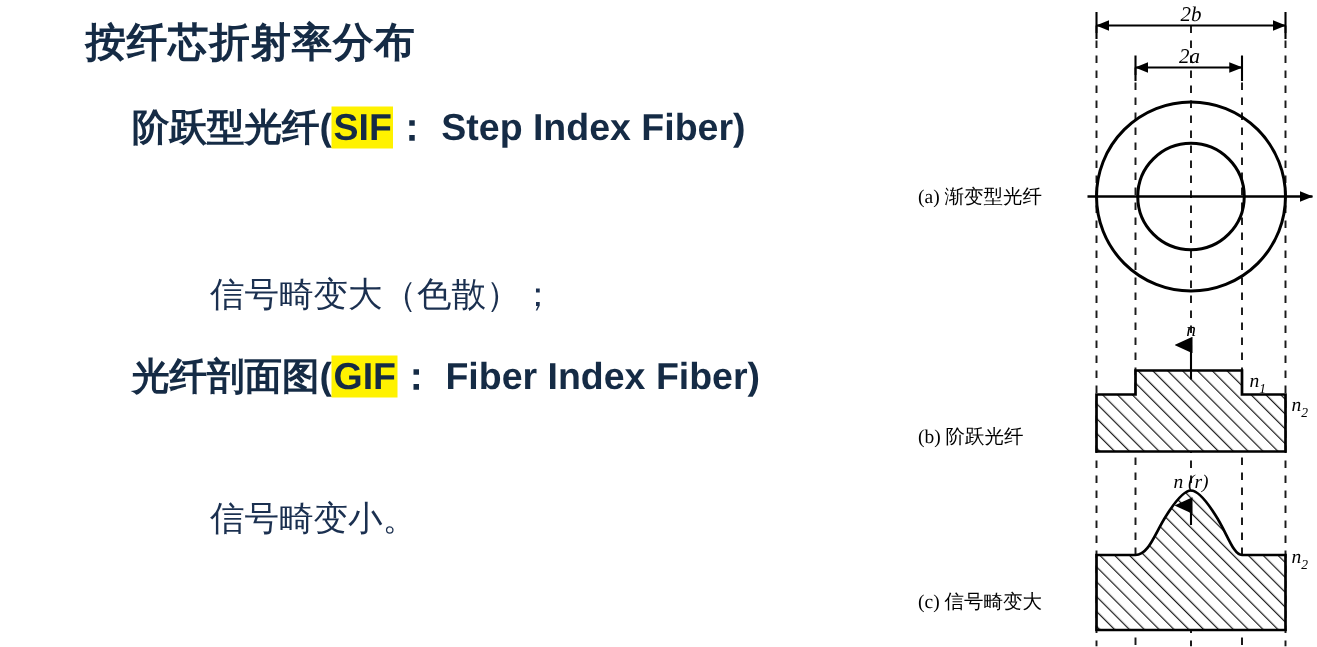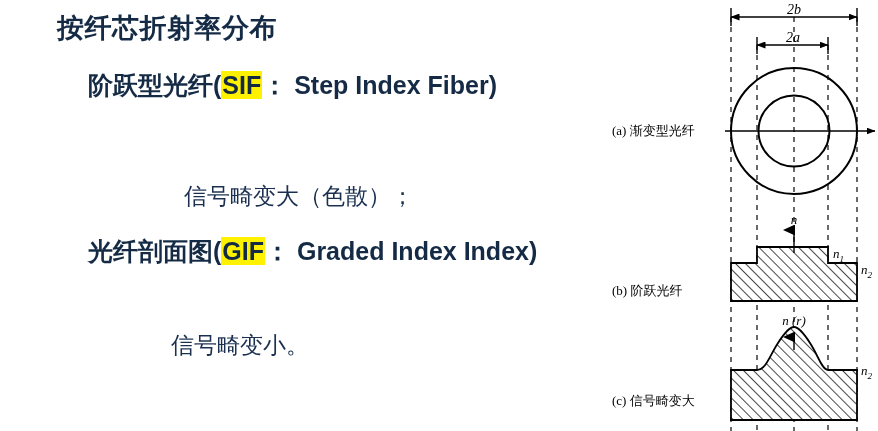--- a/index.html
+++ b/index.html
@@ -29,24 +29,23 @@
     color:#152b45;
     line-height:1.22;
   }
   .bullet-1{left:88px;top:70px;width:470px;}
   .bullet-2{left:88px;top:236px;width:500px;}
   .sub{
     position:absolute;
     font-size:23px;font-weight:normal;
     color:#1b3050;
     white-space:nowrap;
-    margin-left:44px;
   }
   .sub-1{left:140px;top:181px;}
-  .sub-2{left:127px;top:330px;}
+  .sub-2{left:140px;top:330px;}
   .hl{
     background:#fff200;
     color:#152b45;
     padding:0 1px;
   }
 
   
   .figure{
     position:absolute;left:600px;top:0;width:278px;height:431px;
   }
@@ -68,21 +67,21 @@
   <div class="text-col">
 
     <div class="slide-title">按纤芯折射率分布</div>
 
     <div class="bullet bullet-1">
       <span>阶跃型光纤(</span><span class="hl">SIF</span><span>： Step Index Fiber)</span>
     </div>
     <div class="sub sub-1">信号畸变大（色散）；</div>
 
     <div class="bullet bullet-2">
-      <span>光纤剖面图(</span><span class="hl">GIF</span><span>： Graded Index Index)</span>
+      <span>光纤剖面图(</span><span class="hl">GIF</span><span>： Fiber Index Fiber)</span>
     </div>
     <div class="sub sub-2">信号畸变小。</div>
   </div>
 
   <div class="figure">
 
     <div class="fig-caption cap-a">(a) 渐变型光纤</div>
     <div class="fig-caption cap-b">(b) 阶跃光纤</div>
     <div class="fig-caption cap-c">(c) 信号畸变大</div>
 

